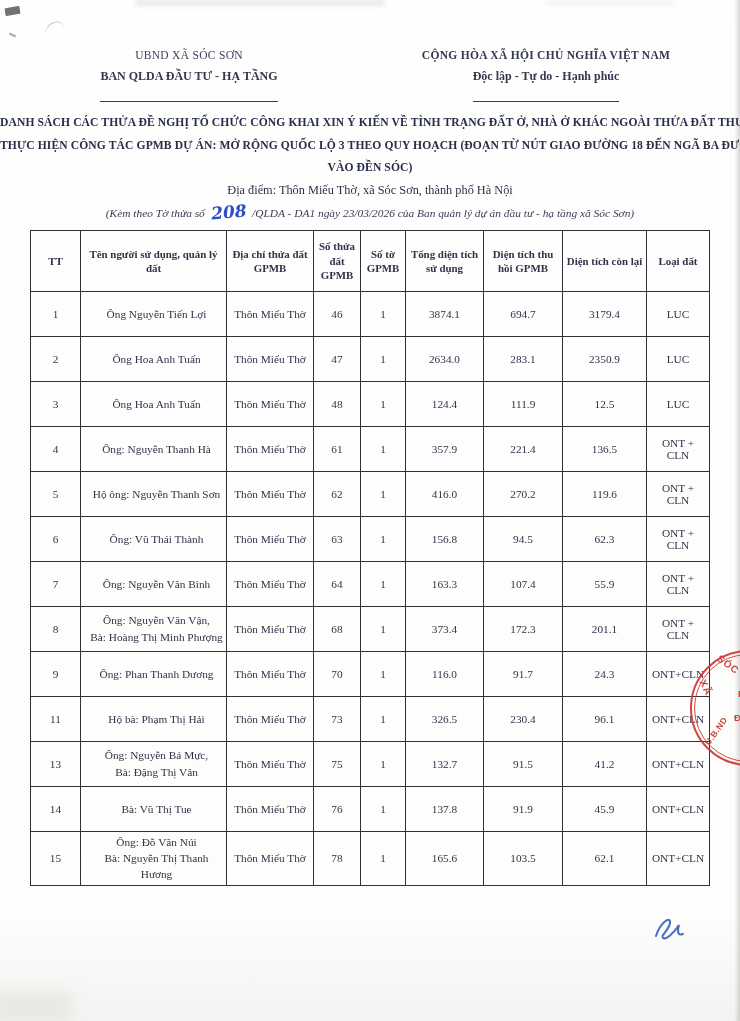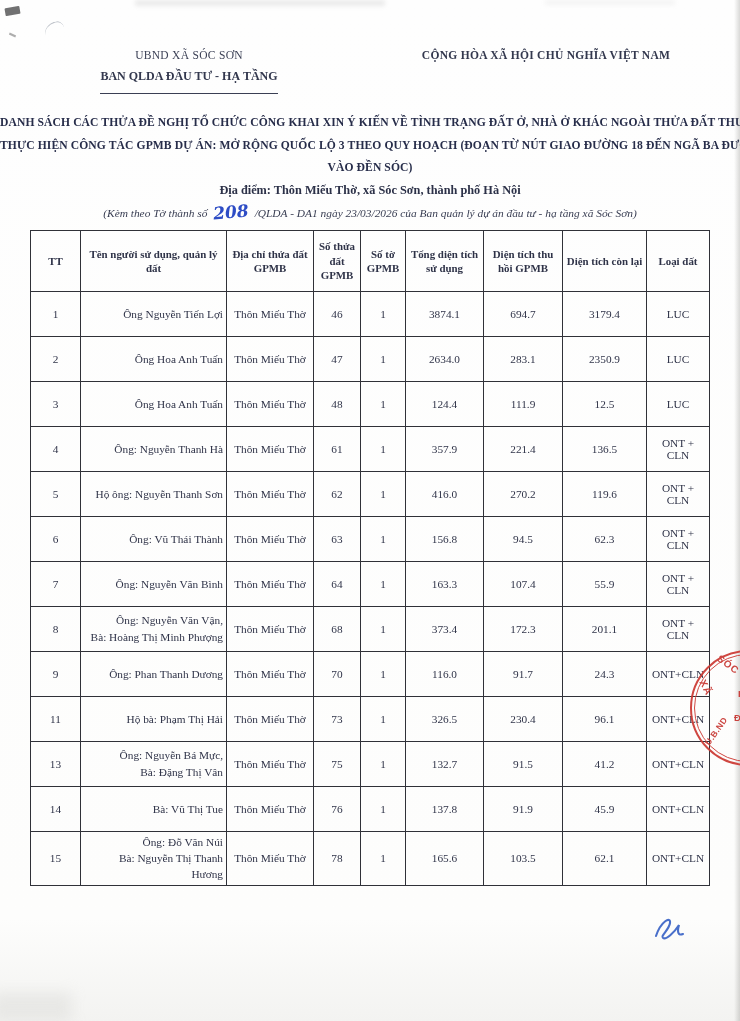--- a/index.html
+++ b/index.html
@@ -15,25 +15,25 @@
   }
   
   .doc-header{display:flex;justify-content:space-between;padding:46px 24px 0 44px;}
   .org-block{text-align:center;line-height:1.7;}
   .org-left{width:290px;}
   .org-right{width:340px;}
   .org-line1{font-size:11.5px;letter-spacing:.3px;color:#3c4156;}
   .org-left .org-line1{font-weight:normal;}
   .org-right .org-line1{font-weight:bold;font-size:11.5px;color:#33384e;}
   .org-line2{font-weight:bold;font-size:12px;color:#33384e;}
-  .org-line2 .u{border-bottom:1.4px solid #3a3f54;padding-bottom:10px;}
+  .org-line2 .u{border-bottom:1.4px solid #3a3f54;padding-bottom:18px;}
   
   .title-block{margin-top:26px;text-align:center;font-weight:bold;color:#272d4a;}
   .title-line{font-size:11.6px;line-height:1.95;white-space:nowrap;letter-spacing:.1px;}
-  .location-line{margin-top:3px;text-align:center;font-weight:bold;font-size:12.3px;color:#2c3148;}
+  .location-line{margin-top:3px;text-align:center;font-weight:normal;font-size:12.3px;color:#2c3148;}
   .attach-line{margin-top:3px;text-align:center;font-style:italic;font-size:11.4px;color:#383d52;}
   .hand-number{
     display:inline-block;
     font-weight:bold;font-style:italic;
     font-size:17px;color:#2d4cc5;
     transform:rotate(-5deg) translateY(1px);
     margin:0 3px;
     font-family:"DejaVu Serif", serif;
   }
   
@@ -46,21 +46,21 @@
   .doc-table th,.doc-table td{
     border:1.3px solid #303138;
     text-align:center;
     vertical-align:middle;
     color:#2f3348;
     padding:2px 3px;
     overflow:hidden;
   }
   .doc-table th{font-size:10.9px;font-weight:bold;height:56px;line-height:1.3;}
   .doc-table td{font-size:11.3px;height:40px;}
-  .doc-table td.name-cell{text-align:right;padding-left:9px;white-space:pre-line;line-height:1.45;}
+  .doc-table td.name-cell{text-align:center;padding-left:9px;white-space:pre-line;line-height:1.45;}
   .doc-table{border:1.8px solid #2a2b31;}
   
   .stamp{position:absolute;left:690px;top:650px;width:116px;height:116px;opacity:.92;}
   .stamp .ring-outer{position:absolute;inset:0;border:2.4px solid #cc3832;border-radius:50%;}
   .stamp .ring-inner{position:absolute;inset:4px;border:1.5px solid #cc3832;border-radius:50%;}
   .stamp .frag{position:absolute;color:#c73530;font-family:"Liberation Sans",sans-serif;font-weight:bold;}
   .frag-soc{left:26px;top:9px;font-size:10px;transform:rotate(36deg);letter-spacing:1px;}
   .frag-xa{left:8px;top:32px;font-size:10px;transform:rotate(62deg);letter-spacing:1px;}
   .frag-ubnd{left:10px;top:76px;font-size:8.5px;transform:rotate(-55deg);letter-spacing:.5px;}
   .frag-banc{left:48px;top:38px;font-size:9.5px;}
@@ -91,33 +91,36 @@
 
   <div class="doc-header">
     <div class="org-block org-left">
       <div class="org-line1">UBND XÃ SÓC SƠN</div>
       <div class="org-line2">
         <span class="u">BAN QLDA ĐẦU TƯ - HẠ TẦNG</span>
       </div>
     </div>
     <div class="org-block org-right">
       <div class="org-line1">CỘNG HÒA XÃ HỘI CHỦ NGHĨA VIỆT NAM</div>
+      <div class="org-line2">
+        <span class="u">Độc lập - Tự do - Hạnh phúc</span>
+      </div>
     </div>
   </div>
 
   <div class="title-block">
     <div class="title-line">DANH SÁCH CÁC THỬA ĐỀ NGHỊ TỔ CHỨC CÔNG KHAI XIN Ý KIẾN VỀ TÌNH TRẠNG  ĐẤT Ở, NHÀ Ở KHÁC NGOÀI THỬA ĐẤT THU HỒI</div>
     <div class="title-line">THỰC HIỆN CÔNG TÁC GPMB DỰ ÁN: MỞ RỘNG QUỐC LỘ 3 THEO QUY HOẠCH (ĐOẠN TỪ NÚT GIAO ĐƯỜNG 18 ĐẾN NGÃ BA ĐƯỜNG</div>
     <div class="title-line">VÀO ĐỀN SÓC)</div>
   </div>
 
   <div class="location-line">Địa điểm: Thôn Miếu Thờ, xã Sóc Sơn, thành phố Hà Nội</div>
 
   <div class="attach-line">
-    <span>(Kèm theo Tờ thành số</span>
+    <span>(Kèm theo Tờ thửa số</span>
     <span class="hand-number">208</span>
     <span>/QLDA - DA1 ngày   23/03/2026   của Ban quản lý dự án đầu tư - hạ tầng xã Sóc Sơn)</span>
   </div>
 
   <table class="doc-table">
     <colgroup>
       <col style="width:50px">
         <col style="width:146px">
         <col style="width:87px">
       <col style="width:47px">

